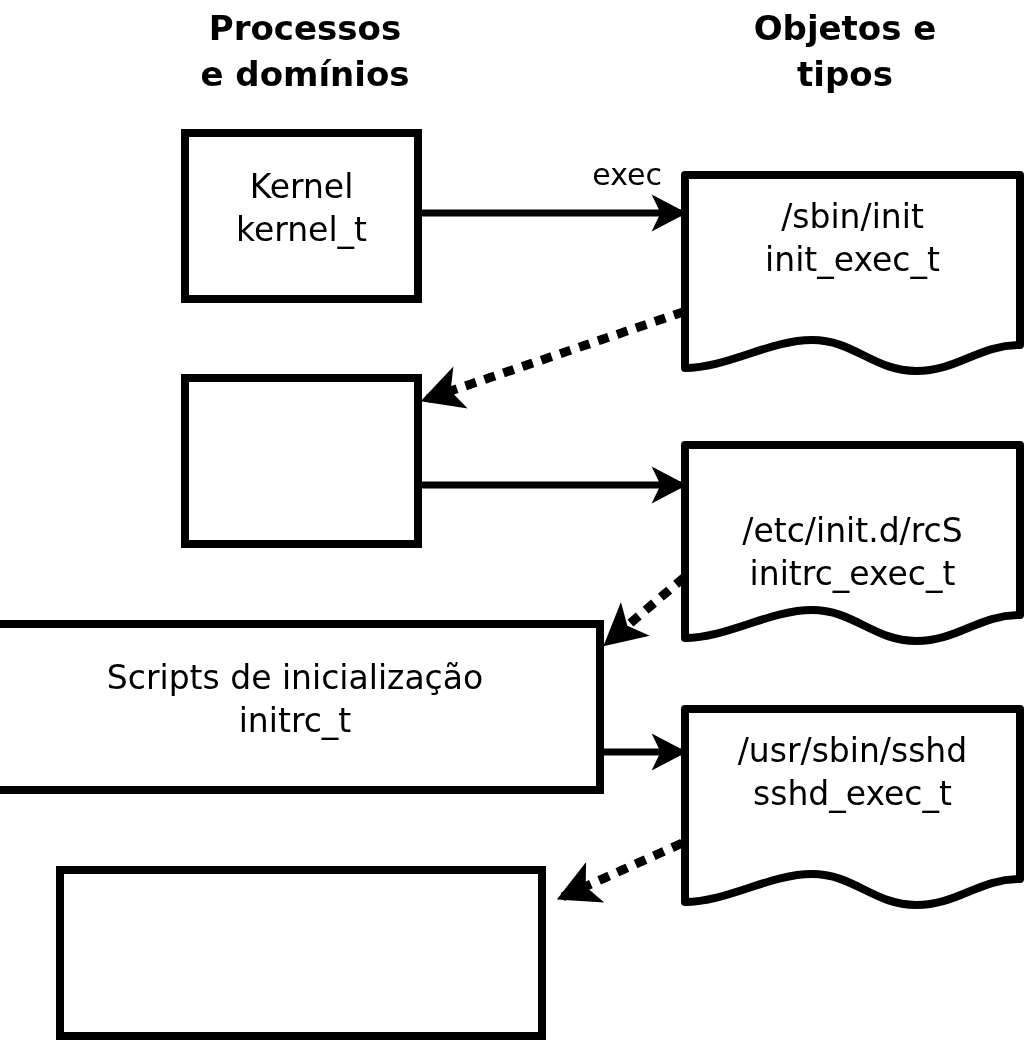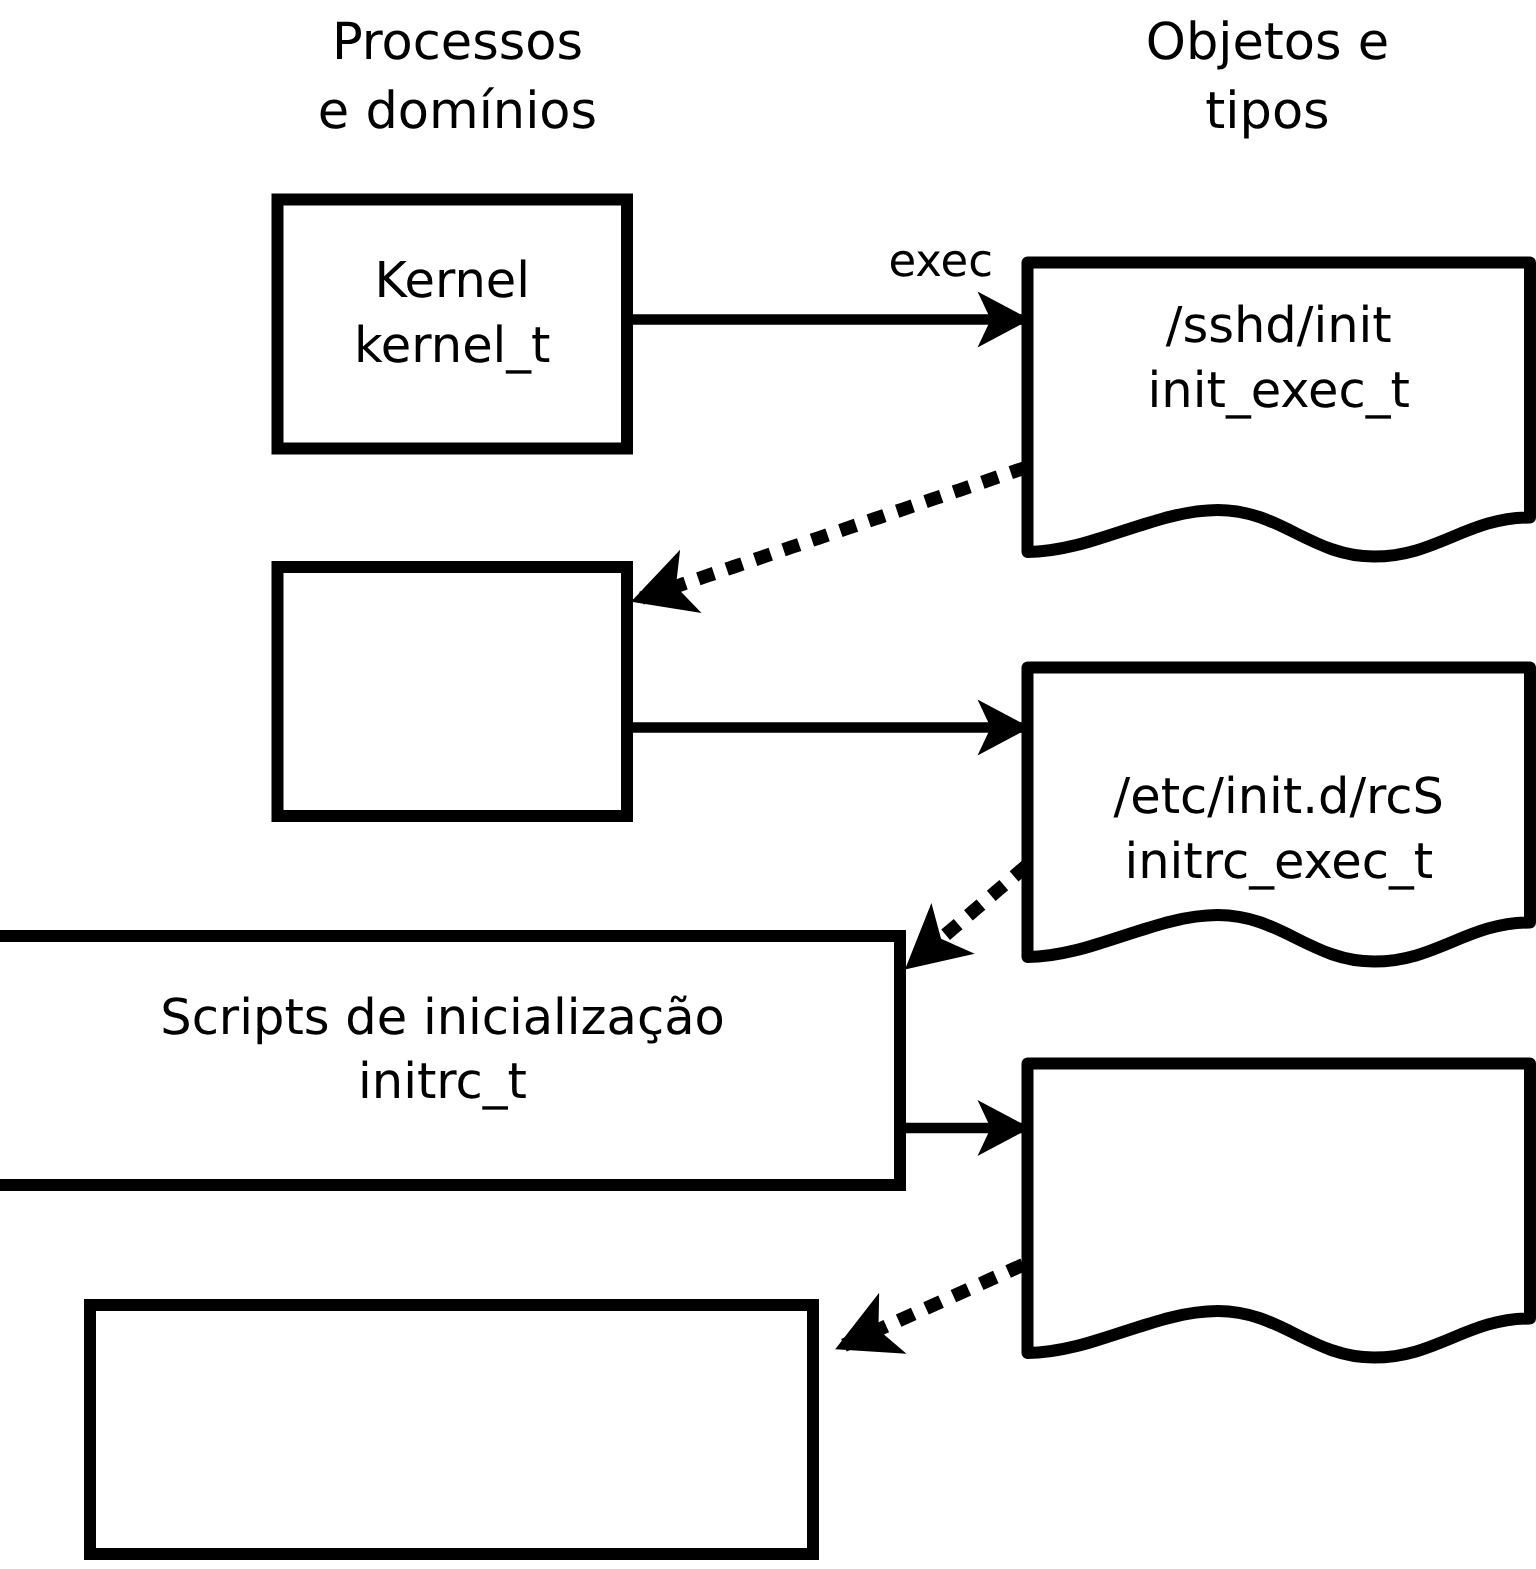--- a/index.html
+++ b/index.html
@@ -21,21 +21,21 @@
   #stage svg {
     position: absolute;
     left: 0;
     top: 0;
     width: 1024px;
     height: 1046px;
   }
   .hdr {
     position: absolute;
     text-align: center;
-    font-weight: normal;
+    font-weight: bold;
     font-size: 34px;
     line-height: 1.34;
     color: #000000;
     white-space: pre-line;
     font-family: "DejaVu Sans", sans-serif;
   }
   #hdr-left  { left: 120px; top: 6px;  width: 370px; }
   #hdr-right { left: 660px; top: 6px;  width: 370px; }
 
   .node-label {
@@ -123,22 +123,24 @@
 tipos</div>
 
   <div class="node-label" style="left:185px; top:166px; width:233px;">Kernel
 kernel_t</div>
 
 
   <div class="node-label" style="left:-10px; top:657px; width:610px;">Scripts de inicialização
 initrc_t</div>
 
 
-  <div class="node-label" style="left:685px; top:196px; width:335px;">/sshd/init
+  <div class="node-label" style="left:685px; top:196px; width:335px;">/sbin/init
 init_exec_t</div>
 
   <div class="node-label" style="left:685px; top:466px; width:335px;margin-top:44px;">/etc/init.d/rcS
 initrc_exec_t</div>
 
+  <div class="node-label" style="left:685px; top:730px; width:335px;">/usr/sbin/sshd
+sshd_exec_t</div>
 
   <div class="edge-label" style="left:446px; top:157px; width:216px;text-align:right;">exec</div>
 
 </div>
 
 </body></html>

